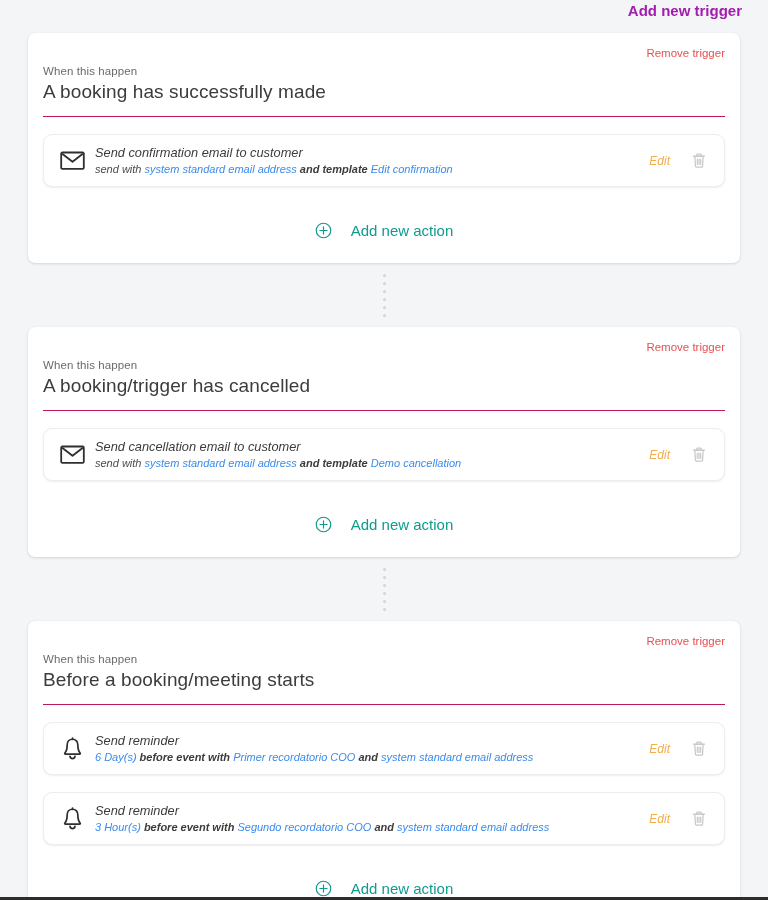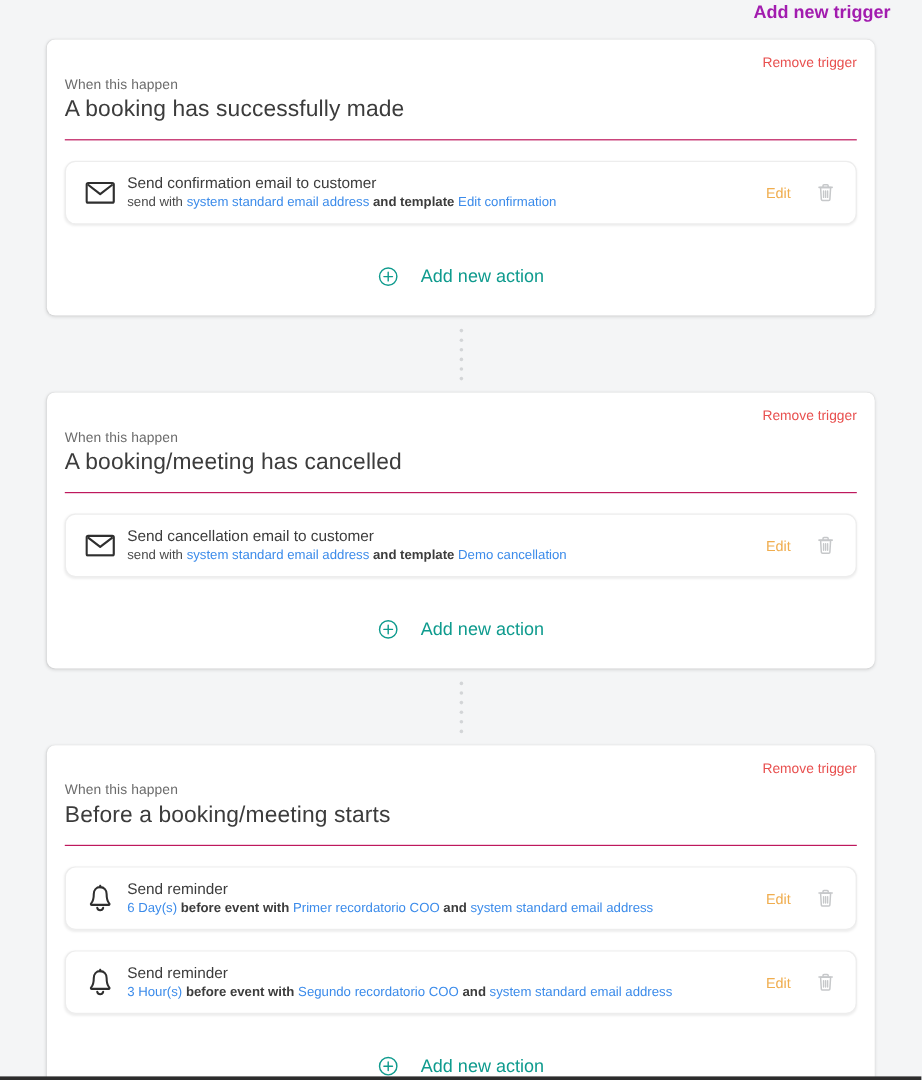--- a/index.html
+++ b/index.html
@@ -31,21 +31,21 @@
     font-weight: bold;
     text-decoration: none;
     cursor: pointer;
     line-height: 14px;
     padding-top: 4px;
   }
 
   
   .card {
     background: #ffffff;
-    margin: 0 39px;
+    margin: 0 28px;
     border-radius: 7px;
     box-shadow: 0 1px 3px rgba(0,0,0,0.13), 0 0 1px rgba(0,0,0,0.06);
     padding: 0 15px 0 15px;
     position: relative;
   }
   .card-remove-row {
     display: flex;
     justify-content: flex-end;
     padding-top: 14px;
     padding-right: 0px;
@@ -68,21 +68,21 @@
     font-size: 19px;
     color: #3c3c3c;
     font-weight: normal;
     margin-top: 4px;
     padding-bottom: 13px;
     border-bottom: 1px solid #be185d;
     letter-spacing: 0.1px;
   }
 
   
-  .actions { padding-top: 17px; }
+  .actions { padding-top: 17px; font-style: italic; }
   .action-row {
     display: flex;
     align-items: center;
     border: 1px solid #ededed;
     border-radius: 9px;
     box-shadow: 0 1px 2px rgba(0,0,0,0.07);
     background: #fff;
     height: 53px;
     padding: 0 10px 0 13px;
     margin-bottom: 17px;
@@ -219,21 +219,21 @@
         <i></i>
         <i></i>
         <i></i>
   </div>
 
   <div class="card">
     <div class="card-remove-row">
       <span class="link-red">Remove trigger</span>
     </div>
     <div class="when-label">When this happen</div>
-    <div class="trigger-title">A booking/meeting has cancelled</div>
+    <div class="trigger-title">A booking/trigger has cancelled</div>
     <div class="actions">
   <div class="action-row">
     <div class="action-icon">
               <svg width="25" height="19" viewBox="0 0 26 20" fill="none">
                 <rect x="1.1" y="1.6" width="23.8" height="17.2" rx="1.3" stroke="#2f2f2f" stroke-width="1.9"></rect>
                 <path d="M2.1 2.9L13 11.3 23.9 2.9" stroke="#2f2f2f" stroke-width="1.9" stroke-linejoin="round"></path>
               </svg>
             </div>
     <div class="action-text">
       <div class="action-title">Send cancellation email to customer</div>

